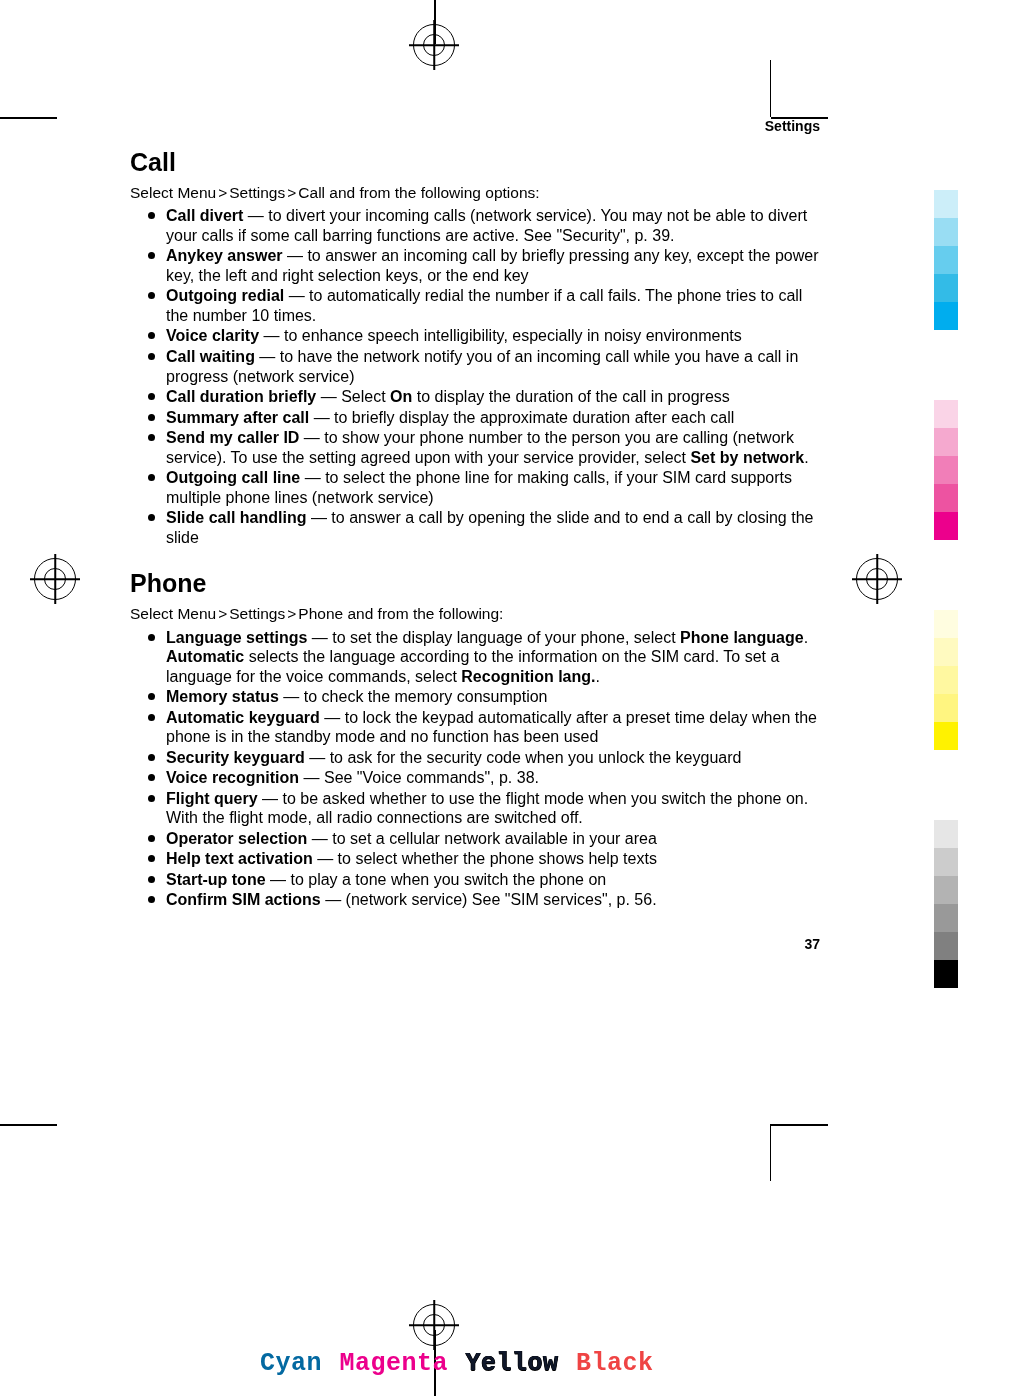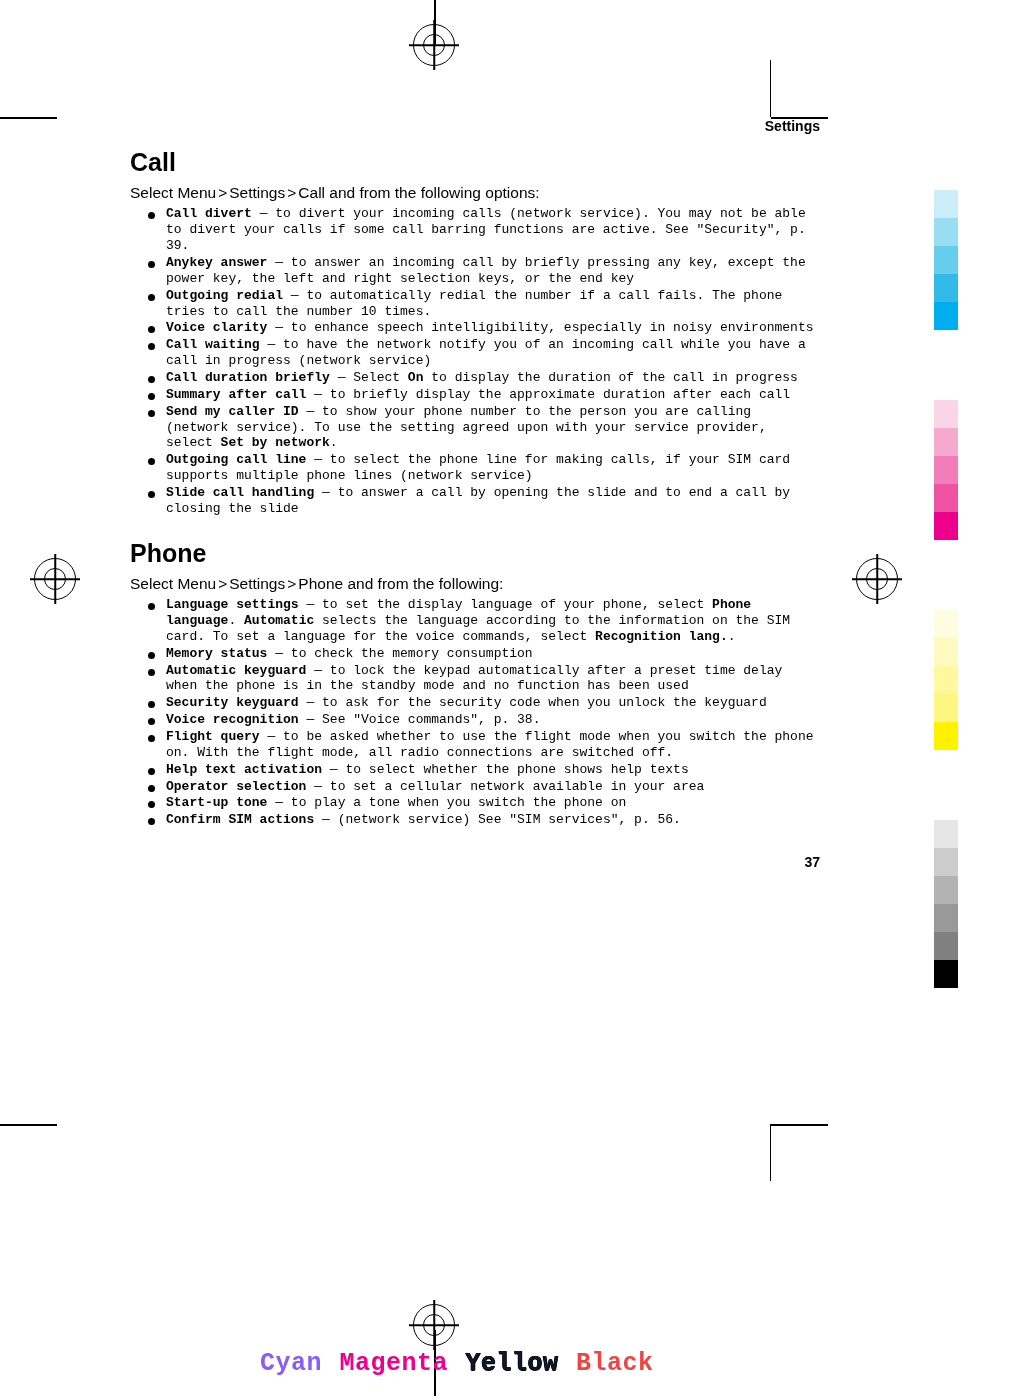--- a/index.html
+++ b/index.html
@@ -51,24 +51,23 @@
     font-size: 14px;
     margin-bottom: 14px;
   }
   h2 { font-size: 25px; font-weight: bold; margin-bottom: 6px; }
   .lead { font-size: 15.5px; line-height: 1.25; margin-bottom: 4px; }
   .lead .b { font-weight: normal; }
   ul.opts { list-style: none; margin: 0 0 22px 18px; }
   ul.opts li {
     position: relative;
     padding-left: 18px;
-    font-size: 13px;
+    font-size: 16px;
     line-height: 1.22;
     margin-bottom: 1px;
-    font-family: Liberation Mono, monospace;
   }
   ul.opts li::before {
     content: "";
     position: absolute;
     left: 0; top: 6px;
     width: 7px; height: 7px;
     background: #000; border-radius: 50%;
   }
   ul.opts li .b { font-weight: bold; }
   .page-num {
@@ -78,21 +77,21 @@
     margin-top: 26px;
   }
   .process-colors {
     position: absolute;
     left: 260px; bottom: 18px;
     font-family: "Courier New", monospace;
     font-weight: bold;
     font-size: 25px;
     letter-spacing: 0.5px;
   }
-  .process-colors .cyan    { color: #8b5cf6; }
+  .process-colors .cyan    { color: #0369a1; }
   .process-colors .magenta { color: #ec008c; }
   .process-colors .yellow  {
     color: #0f172a;
     text-shadow: -0.5px 0 #000, 0.5px 0 #000, 0 -0.5px #000, 0 0.5px #000;
   }
   .process-colors .black   { color: #ef4444; }
   .process-colors span { margin-right: 2px; }
   .sep { padding: 0 2px; }
 </style>
 </head>
@@ -183,22 +182,22 @@
   <p class="lead">
     <span>Select </span><span class="b">Menu</span><span class="sep">&gt;</span><span class="b">Settings</span><span class="sep">&gt;</span><span class="b">Phone</span><span> and from the following:</span>
   </p>
   <ul class="opts" id="phone-list">
       <li><span class="b">Language settings</span>  — to set the display language of your phone, select <span class="b">Phone language</span>. <span class="b">Automatic</span> selects the language according to the information on the SIM card. To set a language for the voice commands, select <span class="b">Recognition lang.</span>.</li>
       <li><span class="b">Memory status</span>  — to check the memory consumption</li>
       <li><span class="b">Automatic keyguard</span>  — to lock the keypad automatically after a preset time delay when the phone is in the standby mode and no function has been used</li>
       <li><span class="b">Security keyguard</span>  — to ask for the security code when you unlock the keyguard</li>
       <li><span class="b">Voice recognition</span>  —  See "Voice commands", p. 38.</li>
       <li><span class="b">Flight query</span>  — to be asked whether to use the flight mode when you switch the phone on. With the flight mode, all radio connections are switched off.</li>
+      <li><span class="b">Operator selection</span>  — to set a cellular network available in your area</li>
       <li><span class="b">Help text activation</span>  — to select whether the phone shows help texts</li>
-      <li><span class="b">Operator selection</span>  — to set a cellular network available in your area</li>
       <li><span class="b">Start-up tone</span>  — to play a tone when you switch the phone on</li>
       <li><span class="b">Confirm SIM actions</span>  — (network service) See "SIM services", p. 56.</li>
     </ul>
 
   <div class="page-num">37</div>
 </div>
 
 <div class="process-colors">
   <span class="cyan">Cyan</span>
   <span class="magenta">Magenta</span>

